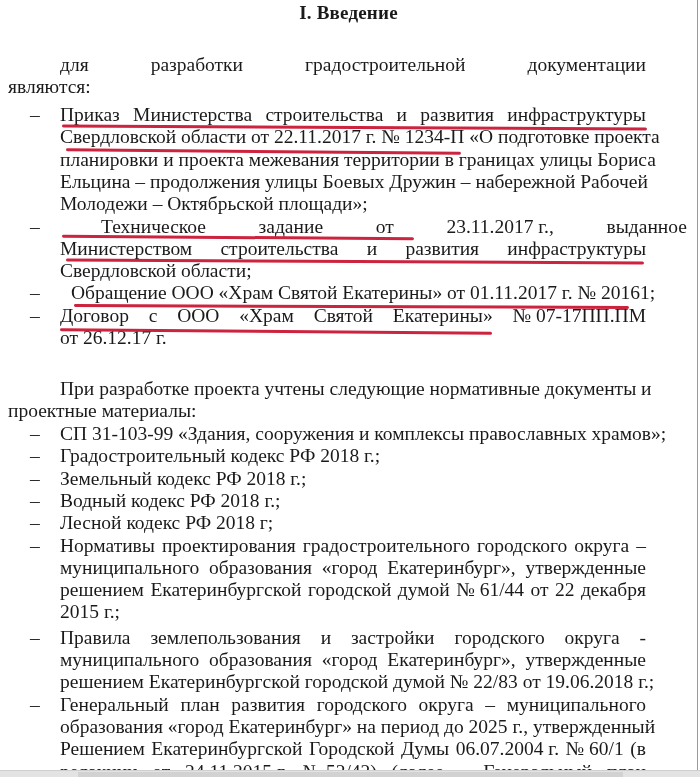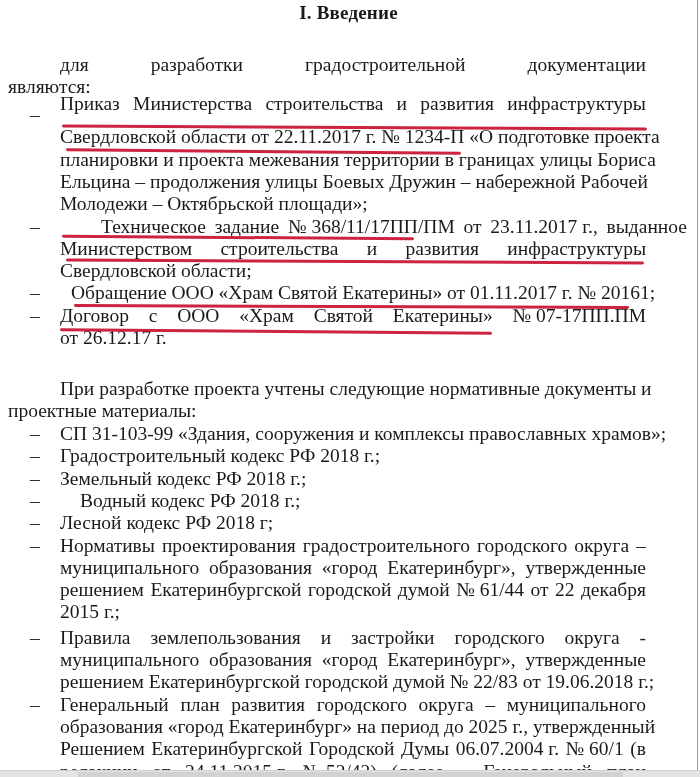--- a/index.html
+++ b/index.html
@@ -86,37 +86,36 @@
 
   <div id="content">
       <div class="line just" style="top: 54px; left: 60px; width: 586px;">
         <span>для</span>
         <span>разработки</span>
         <span>градостроительной</span>
         <span>документации</span>
       </div>
       <div class="line" style="top: 76.3px; left: 8px;">являются:</div>
       <div class="dash" style="top: 104px;">–</div>
-      <div class="line just" style="top: 93px; left: 60px; width: 586px;">
+      <div class="line just" style="top: 104px; left: 60px; width: 586px;">
         <span>Приказ</span>
         <span>Министерства</span>
         <span>строительства</span>
         <span>и</span>
         <span>развития</span>
         <span>инфраструктуры</span>
       </div>
       <div class="line" style="top: 126.3px; left: 60px;">Свердловской области от 22.11.2017 г. № 1234-П «О подготовке проекта</div>
       <div class="line" style="top: 148.6px; left: 60px;">планировки и проекта межевания территории в границах улицы Бориса</div>
       <div class="line" style="top: 170.9px; left: 60px;">Ельцина – продолжения улицы Боевых Дружин – набережной Рабочей</div>
       <div class="line" style="top: 193.2px; left: 60px;">Молодежи – Октябрьской площади»;</div>
       <div class="dash" style="top: 215.5px;">–</div>
       <div class="line just" style="top: 215.5px; left: 78px; width: 586px; margin-left: 23px;">
         <span>Техническое</span>
         <span>задание</span>
-        <span>№ 368/11/17ПП/ПМ</span>
         <span>от</span>
         <span>23.11.2017 г.,</span>
         <span>выданное</span>
       </div>
       <div class="line just" style="top: 237.8px; left: 60px; width: 586px;">
         <span>Министерством</span>
         <span>строительства</span>
         <span>и</span>
         <span>развития</span>
         <span>инфраструктуры</span>
@@ -137,21 +136,21 @@
       <div class="line" style="top: 327px; left: 60px;">от 26.12.17 г.</div>
       <div class="line" style="top: 378px; left: 60px;">При разработке проекта учтены следующие нормативные документы и</div>
       <div class="line" style="top: 400.3px; left: 8px;">проектные материалы:</div>
       <div class="dash" style="top: 423px;">–</div>
       <div class="line" style="top: 423px; left: 60px;">СП 31-103-99 «Здания, сооружения и комплексы православных храмов»;</div>
       <div class="dash" style="top: 445.3px;">–</div>
       <div class="line" style="top: 445.3px; left: 60px;">Градостроительный кодекс РФ 2018 г.;</div>
       <div class="dash" style="top: 467.6px;">–</div>
       <div class="line" style="top: 467.6px; left: 60px;">Земельный кодекс РФ 2018 г.;</div>
       <div class="dash" style="top: 489.9px;">–</div>
-      <div class="line" style="top: 489.9px; left: 60px; margin-left: 20px;">Водный кодекс РФ 2018 г.;</div>
+      <div class="line" style="top: 489.9px; left: 60px;">Водный кодекс РФ 2018 г.;</div>
       <div class="dash" style="top: 512.2px;">–</div>
       <div class="line" style="top: 512.2px; left: 60px;">Лесной кодекс РФ 2018 г;</div>
       <div class="dash" style="top: 534.5px;">–</div>
       <div class="line just" style="top: 534.5px; left: 60px; width: 586px;">
         <span>Нормативы</span>
         <span>проектирования</span>
         <span>градостроительного</span>
         <span>городского</span>
         <span>округа</span>
         <span>–</span>

